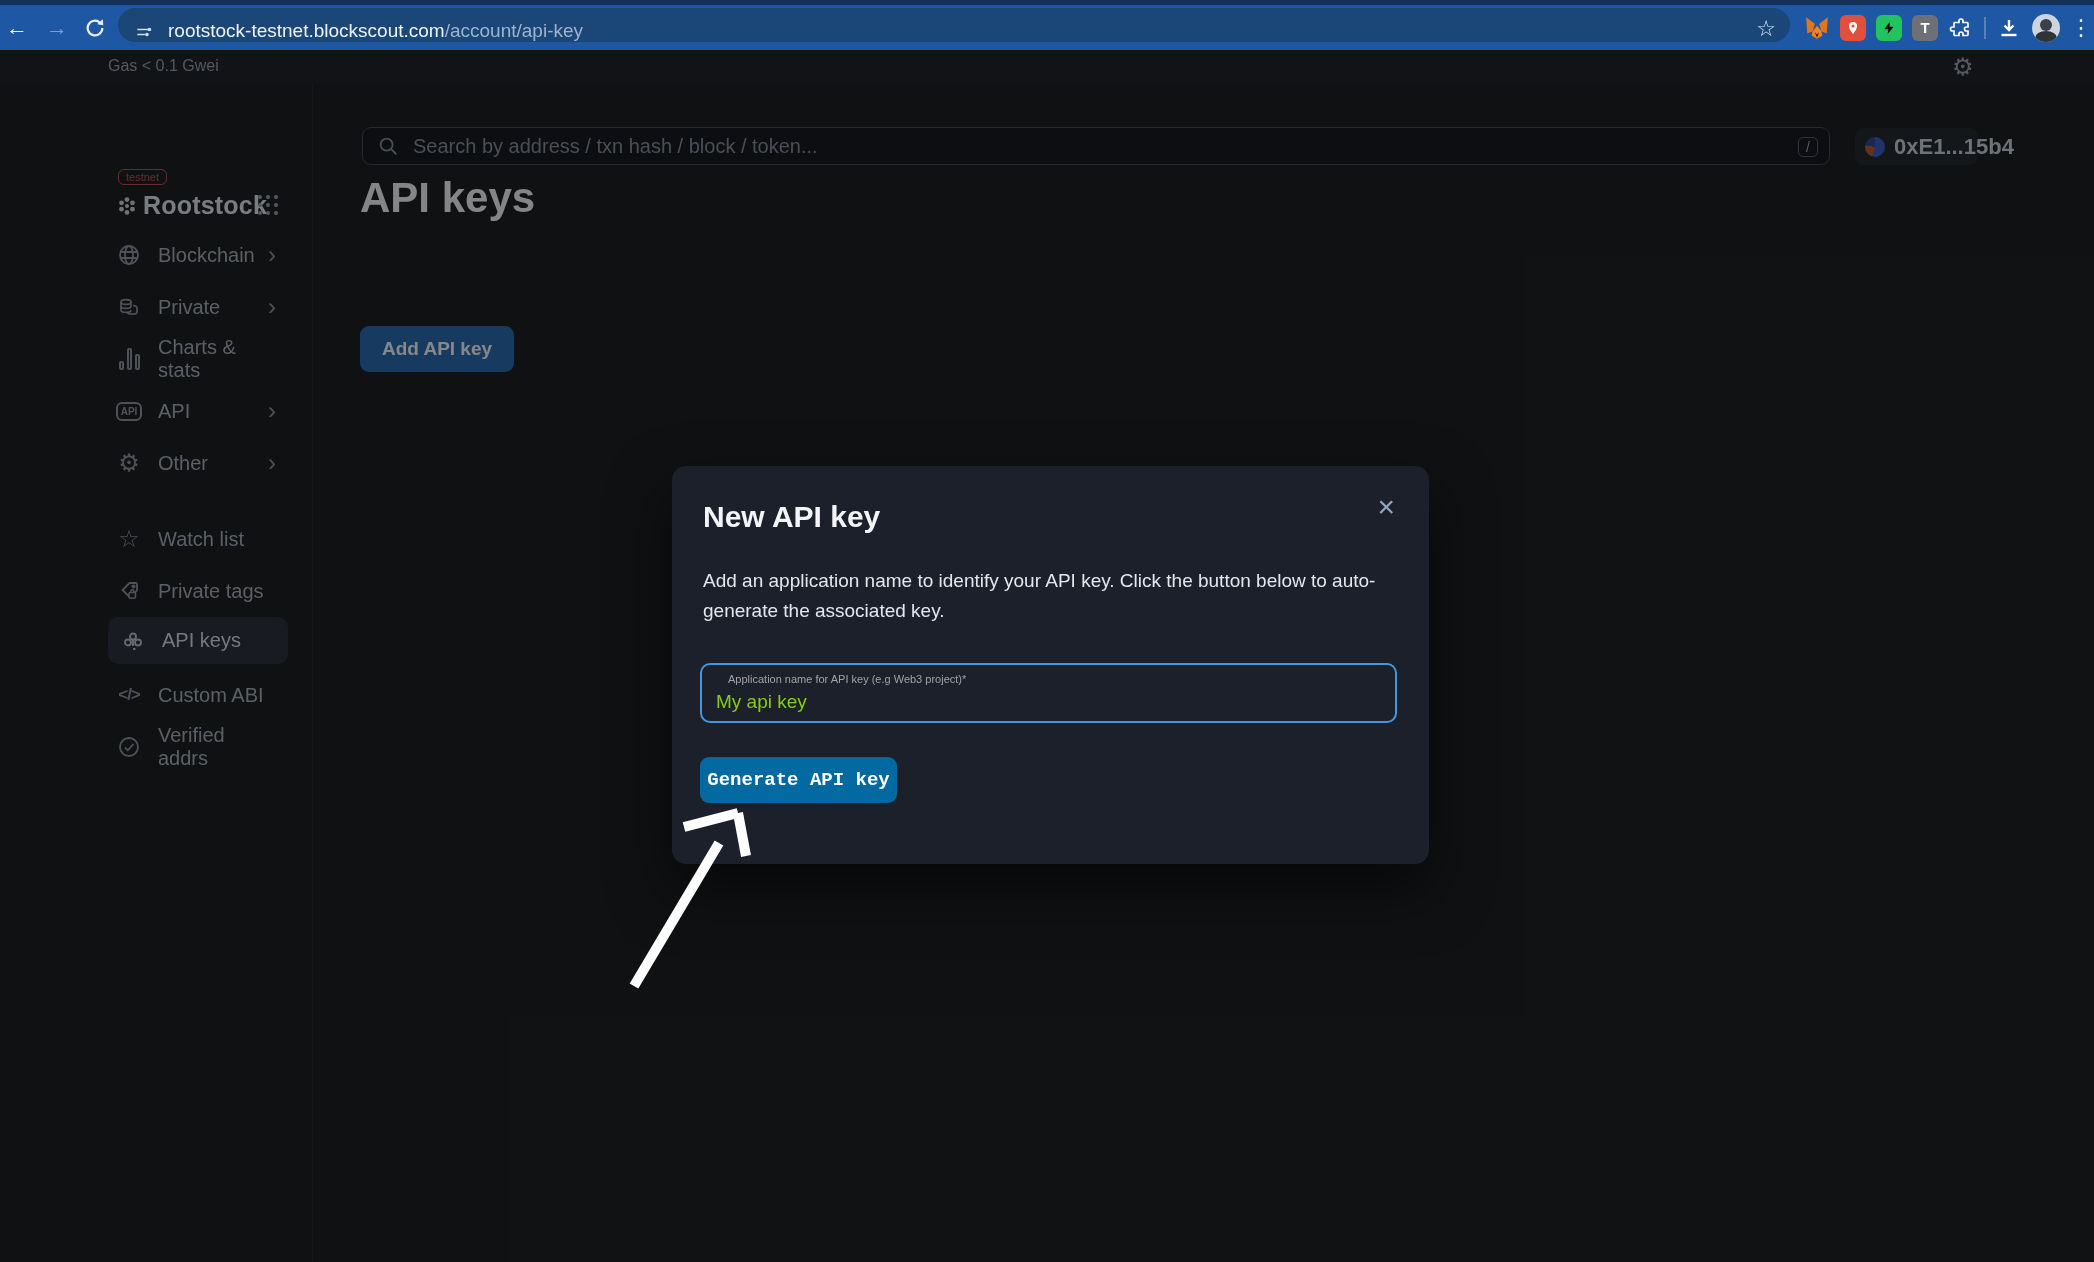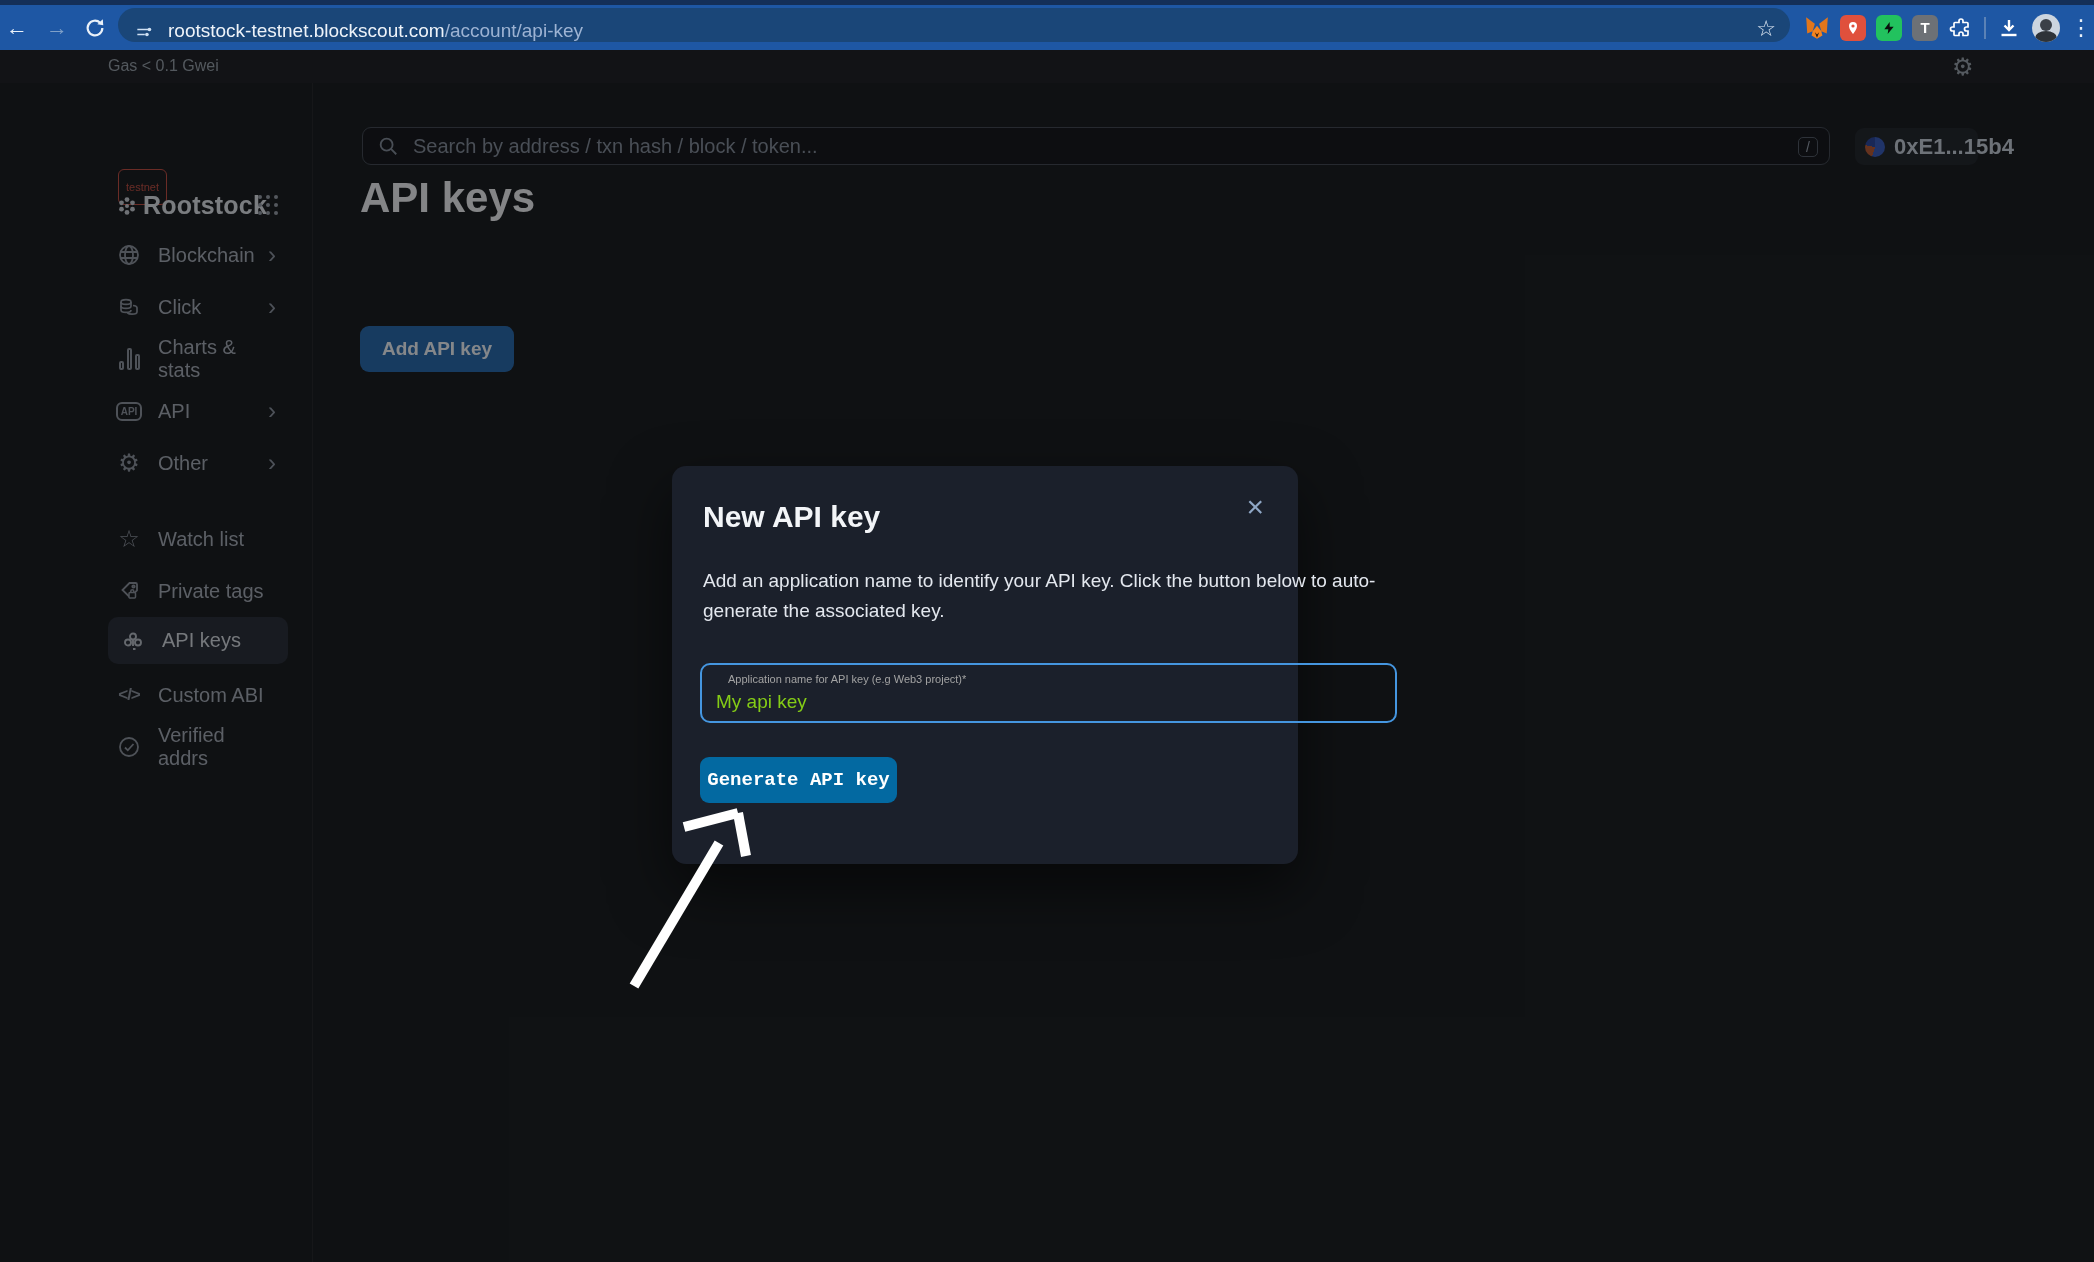--- a/index.html
+++ b/index.html
@@ -29,21 +29,21 @@
   .chrome-avatar .body { position:absolute; left:3px; top:17px; width:22px; height:14px; border-radius:50% 50% 0 0; background:#2e3338; }
   .dots-menu { font-size:22px; color:#eaf1f9; cursor:pointer; width:18px; text-align:center; }
 
   
   .page { position:absolute; left:0; top:50px; width:2094px; height:1212px; background:#1d2024; }
   .page-topbar { position:absolute; left:0; top:0; width:100%; height:33px; background:rgba(255,255,255,0.02); }
   .gas { position:absolute; left:108px; top:7px; font-size:16px; color:#98a1ab; }
   .topbar-gear { position:absolute; left:1952px; top:3px; font-size:24px; color:#9aa3ad; cursor:pointer; }
 
   .sidebar { position:absolute; left:0; top:33px; width:313px; height:1179px; border-right:1px solid rgba(255,255,255,0.05); }
-  .badge { position:absolute; left:118px; top:86px; font-size:11px; color:#c15146; border:1px solid #c15146; border-radius:6px; padding:11px 7px; line-height:12px; }
+  .badge { position:absolute; left:118px; top:86px; font-size:11px; color:#c15146; border:1px solid #c15146; border-radius:6px; padding:1px 7px; line-height:12px; }
   .brand { position:absolute; left:116px; top:108px; display:flex; align-items:center; gap:5px; cursor:pointer; }
   .brand-name { font-size:25px; font-weight:700; color:#dfe3e9; letter-spacing:0.2px; }
   .grid-icon { position:absolute; left:258px; top:112px; display:grid; grid-template-columns:repeat(3,4px); grid-gap:4px; cursor:pointer; }
   .grid-icon i { width:4px; height:4px; border-radius:50%; background:#9aa1ab; }
 
   .nav-item { position:absolute; left:104px; width:186px; height:52px; display:flex; align-items:center; padding:0 14px 0 12px; color:#a7aeb9; cursor:pointer; border-radius:10px; }
   .nav-item .ni-icon { width:26px; height:26px; display:flex; align-items:center; justify-content:center; color:#8f96a1; flex:none; }
   .nav-item .ni-label { margin-left:16px; font-size:20px; font-weight:500; }
   .nav-item .chev { margin-left:auto; font-size:24px; color:#8d95a2; line-height:1; }
   .nav-item.active { left:108px; width:180px; height:47px; background:#2c323d; }
@@ -63,21 +63,21 @@
   .account-label { margin-left:9px; font-size:22px; font-weight:600; color:#c7cfda; }
 
   .page-title { position:absolute; left:360px; top:124px; font-size:42px; font-weight:700; color:#f1f3f6; }
   .page-desc { position:absolute; left:360px; top:190px; font-size:20px; color:#c6ccd6; }
   .page-desc a { color:#5aa7e8; text-decoration:none; cursor:pointer; }
   .add-btn { position:absolute; left:360px; top:276px; width:154px; height:46px; background:#2b6cb0; border:none; border-radius:9px; color:#f2f6fb; font-size:19px; font-weight:700; font-family:inherit; cursor:pointer; }
 
   .overlay { position:absolute; inset:0; background:rgba(0,0,0,0.45); z-index:5; }
 
   
-  .modal { position:absolute; left:672px; top:416px; width:626px; height:398px; background:#1b202b; border-radius:14px; box-shadow:0 25px 60px rgba(0,0,0,0.55); z-index:10; }
+  .modal { position:absolute; left:672px; top:416px; width:757px; height:398px; background:#1b202b; border-radius:14px; box-shadow:0 25px 60px rgba(0,0,0,0.55); z-index:10; }
   .modal-title { position:absolute; left:31px; top:34px; font-size:30px; font-weight:600; color:#f3f5f8; }
   .modal-close { position:absolute; right:34px; top:26px; font-size:30px; color:#8fa7c6; cursor:pointer; line-height:1; }
   .modal-body { position:absolute; left:31px; top:100px; width:680px; font-size:19px; line-height:30px; color:#e3e7ee; }
   .field { position:absolute; left:28px; top:197px; width:697px; height:60px; border:2px solid #4596e0; border-radius:10px; background:transparent; }
   .field-label { position:absolute; left:26px; top:8px; font-size:11px; color:#a3a3a3; }
   .field-input { position:absolute; left:14px; top:26px; width:660px; border:none; outline:none; background:transparent; font-family:inherit; font-size:19px; font-weight:400; color:#84cc16; }
   .generate-btn { position:absolute; left:28px; top:291px; width:197px; height:46px; background:#0369a1; border:none; border-radius:9px; color:#ffffff; font-size:19px; font-weight:700; font-family:Liberation Mono, monospace; cursor:pointer; }
 
   .arrow-svg { position:absolute; left:0; top:0; width:2094px; height:1212px; z-index:20; pointer-events:none; }
   svg.ic { display:block; }
@@ -200,21 +200,21 @@
       </div>
       <div class="nav-item" style="top:198px">
         <span class="ni-icon">
           <svg class="ic" width="24" height="24" viewBox="0 0 24 24" fill="none" stroke="#8f96a1" stroke-width="1.7">
               <ellipse cx="9" cy="7" rx="5" ry="2.4"></ellipse>
               <path d="M4 7v4c0 1.3 2.2 2.4 5 2.4s5-1.1 5-2.4V7"></path>
               <path d="M4 11v4c0 1.3 2.2 2.4 5 2.4s5-1.1 5-2.4"></path>
               <path d="M16 10.5c2.4.2 4 1.2 4 2.3v4c0 1.3-2.2 2.4-5 2.4-2 0-3.8-.6-4.6-1.4"></path>
             </svg>
         </span>
-        <span class="ni-label">Click</span>
+        <span class="ni-label">Private</span>
         <span class="chev">›</span>
       </div>
       <div class="nav-item" style="top:250px">
         <span class="ni-icon">
           <span class="bars">
               <i style="height:9px"></i>
               <i style="height:22px"></i>
               <i style="height:16px"></i>
             </span>
         </span>

